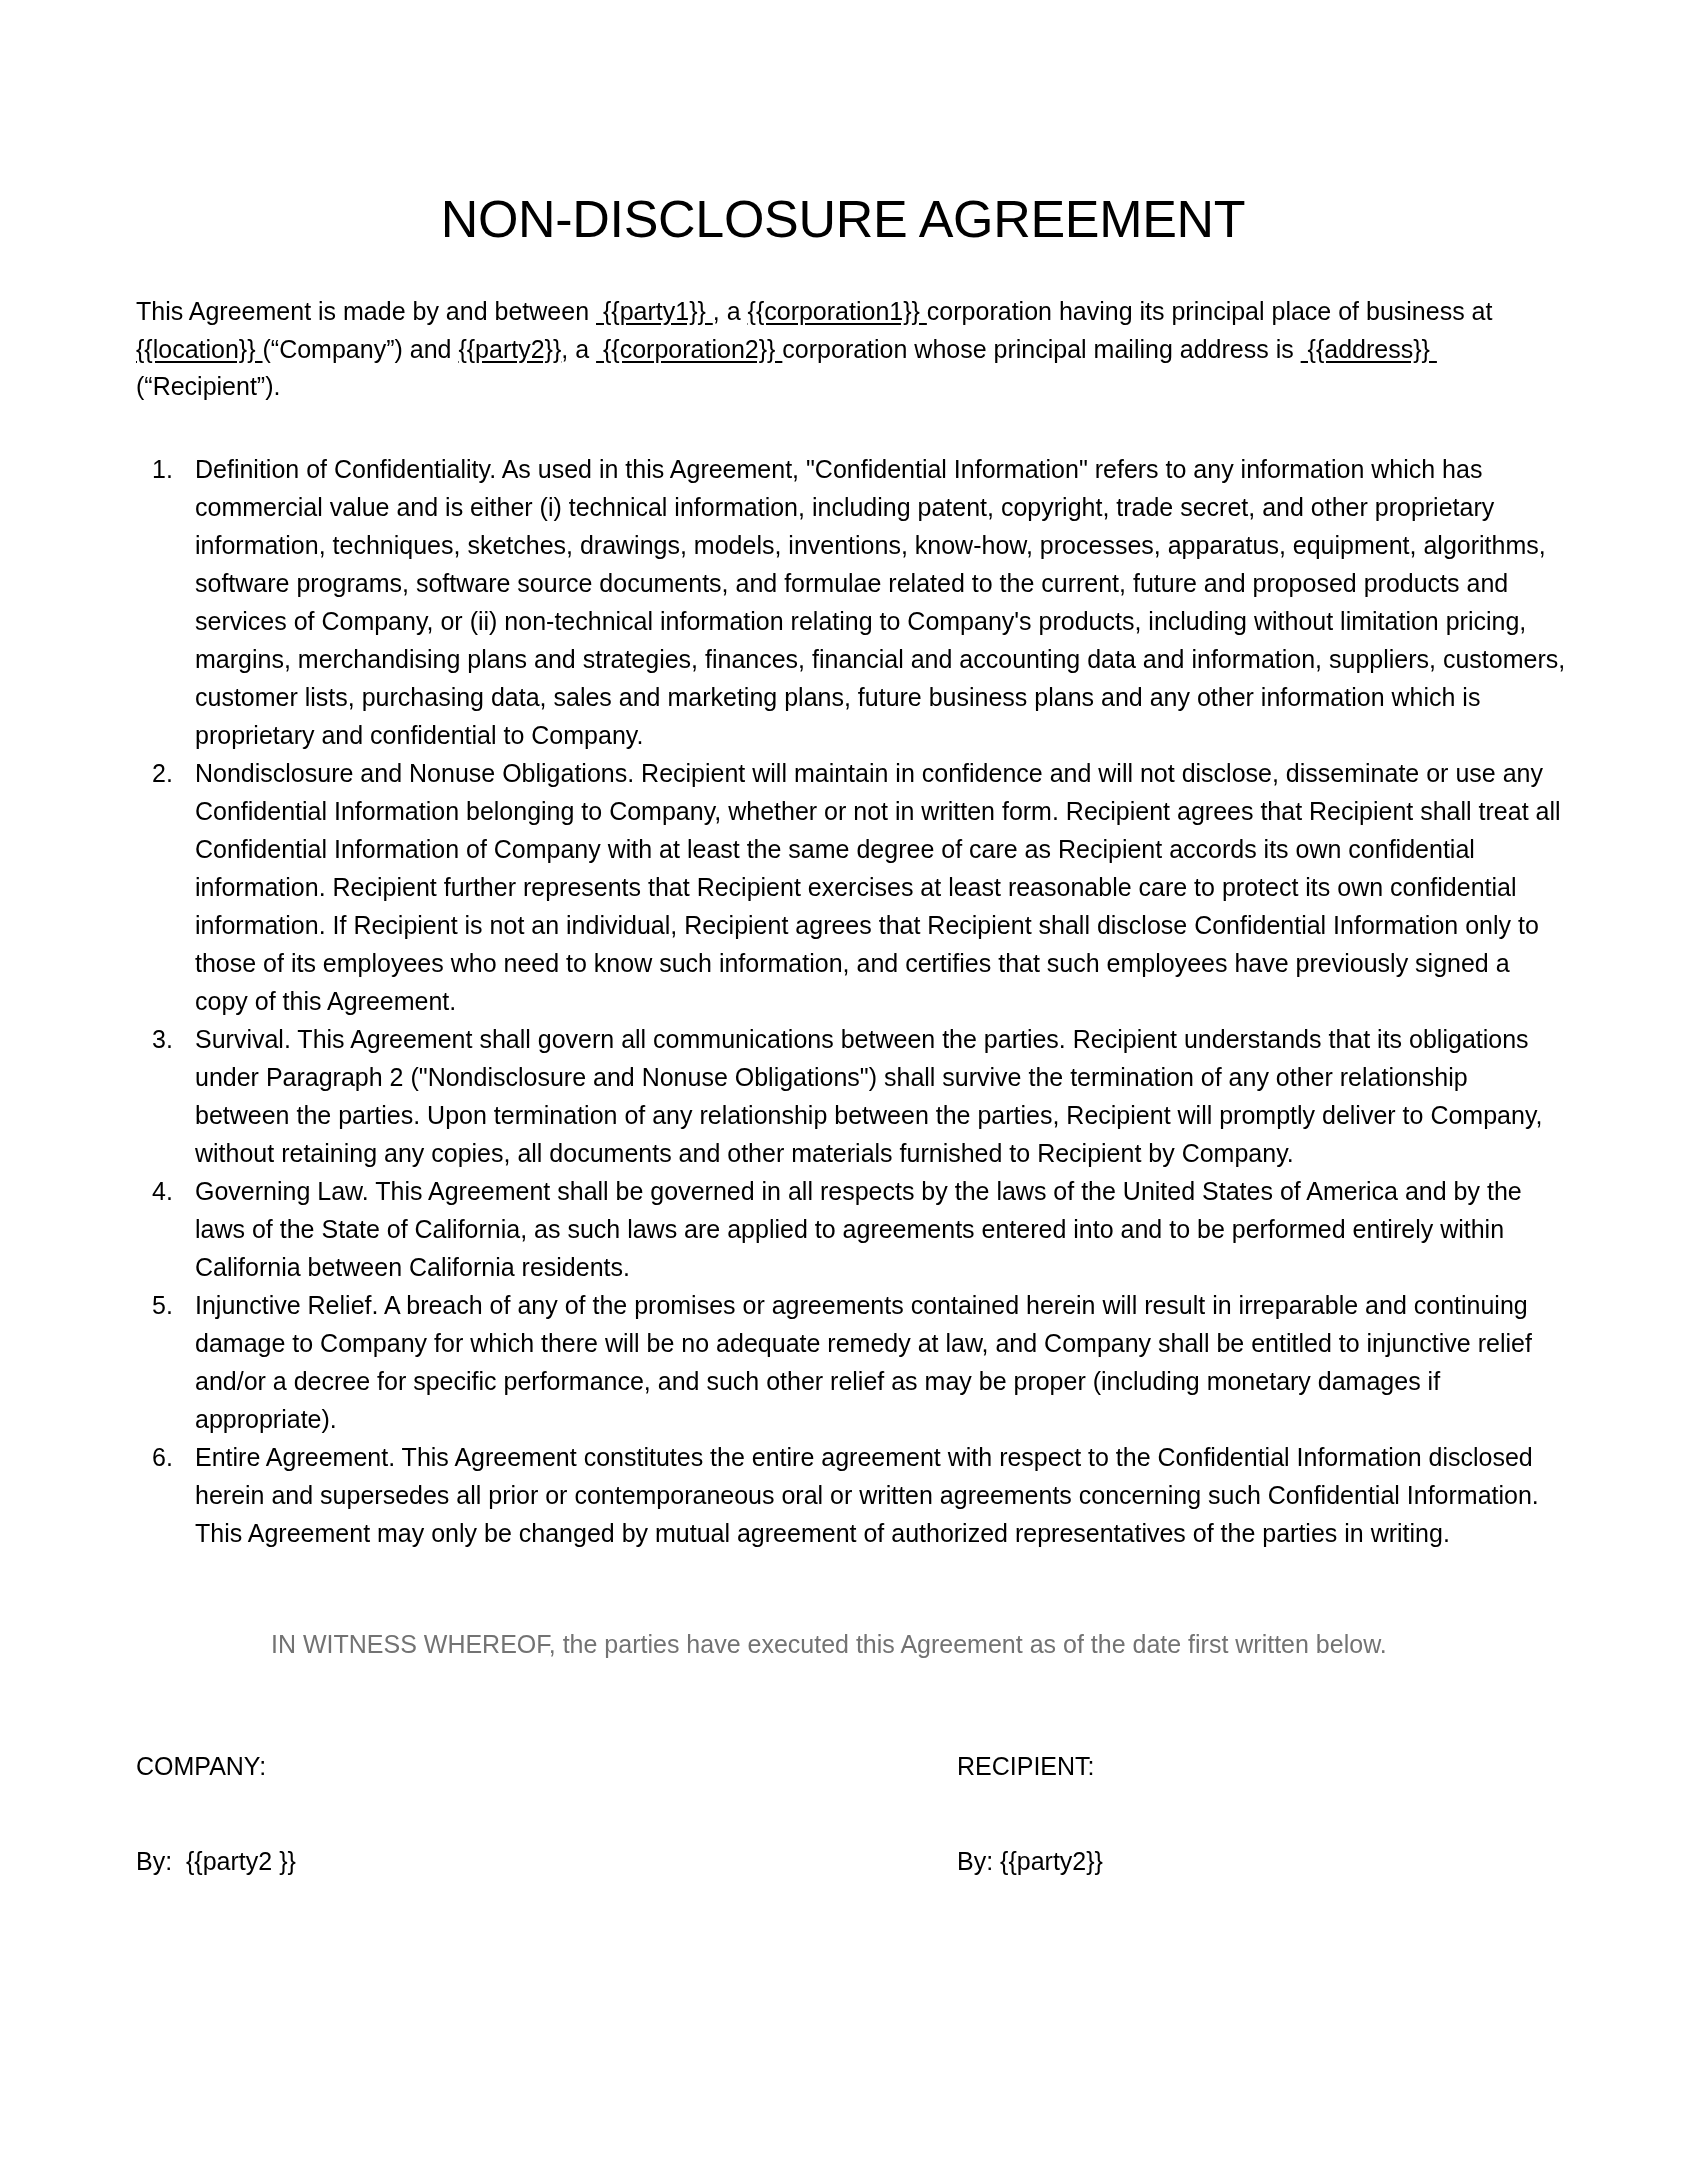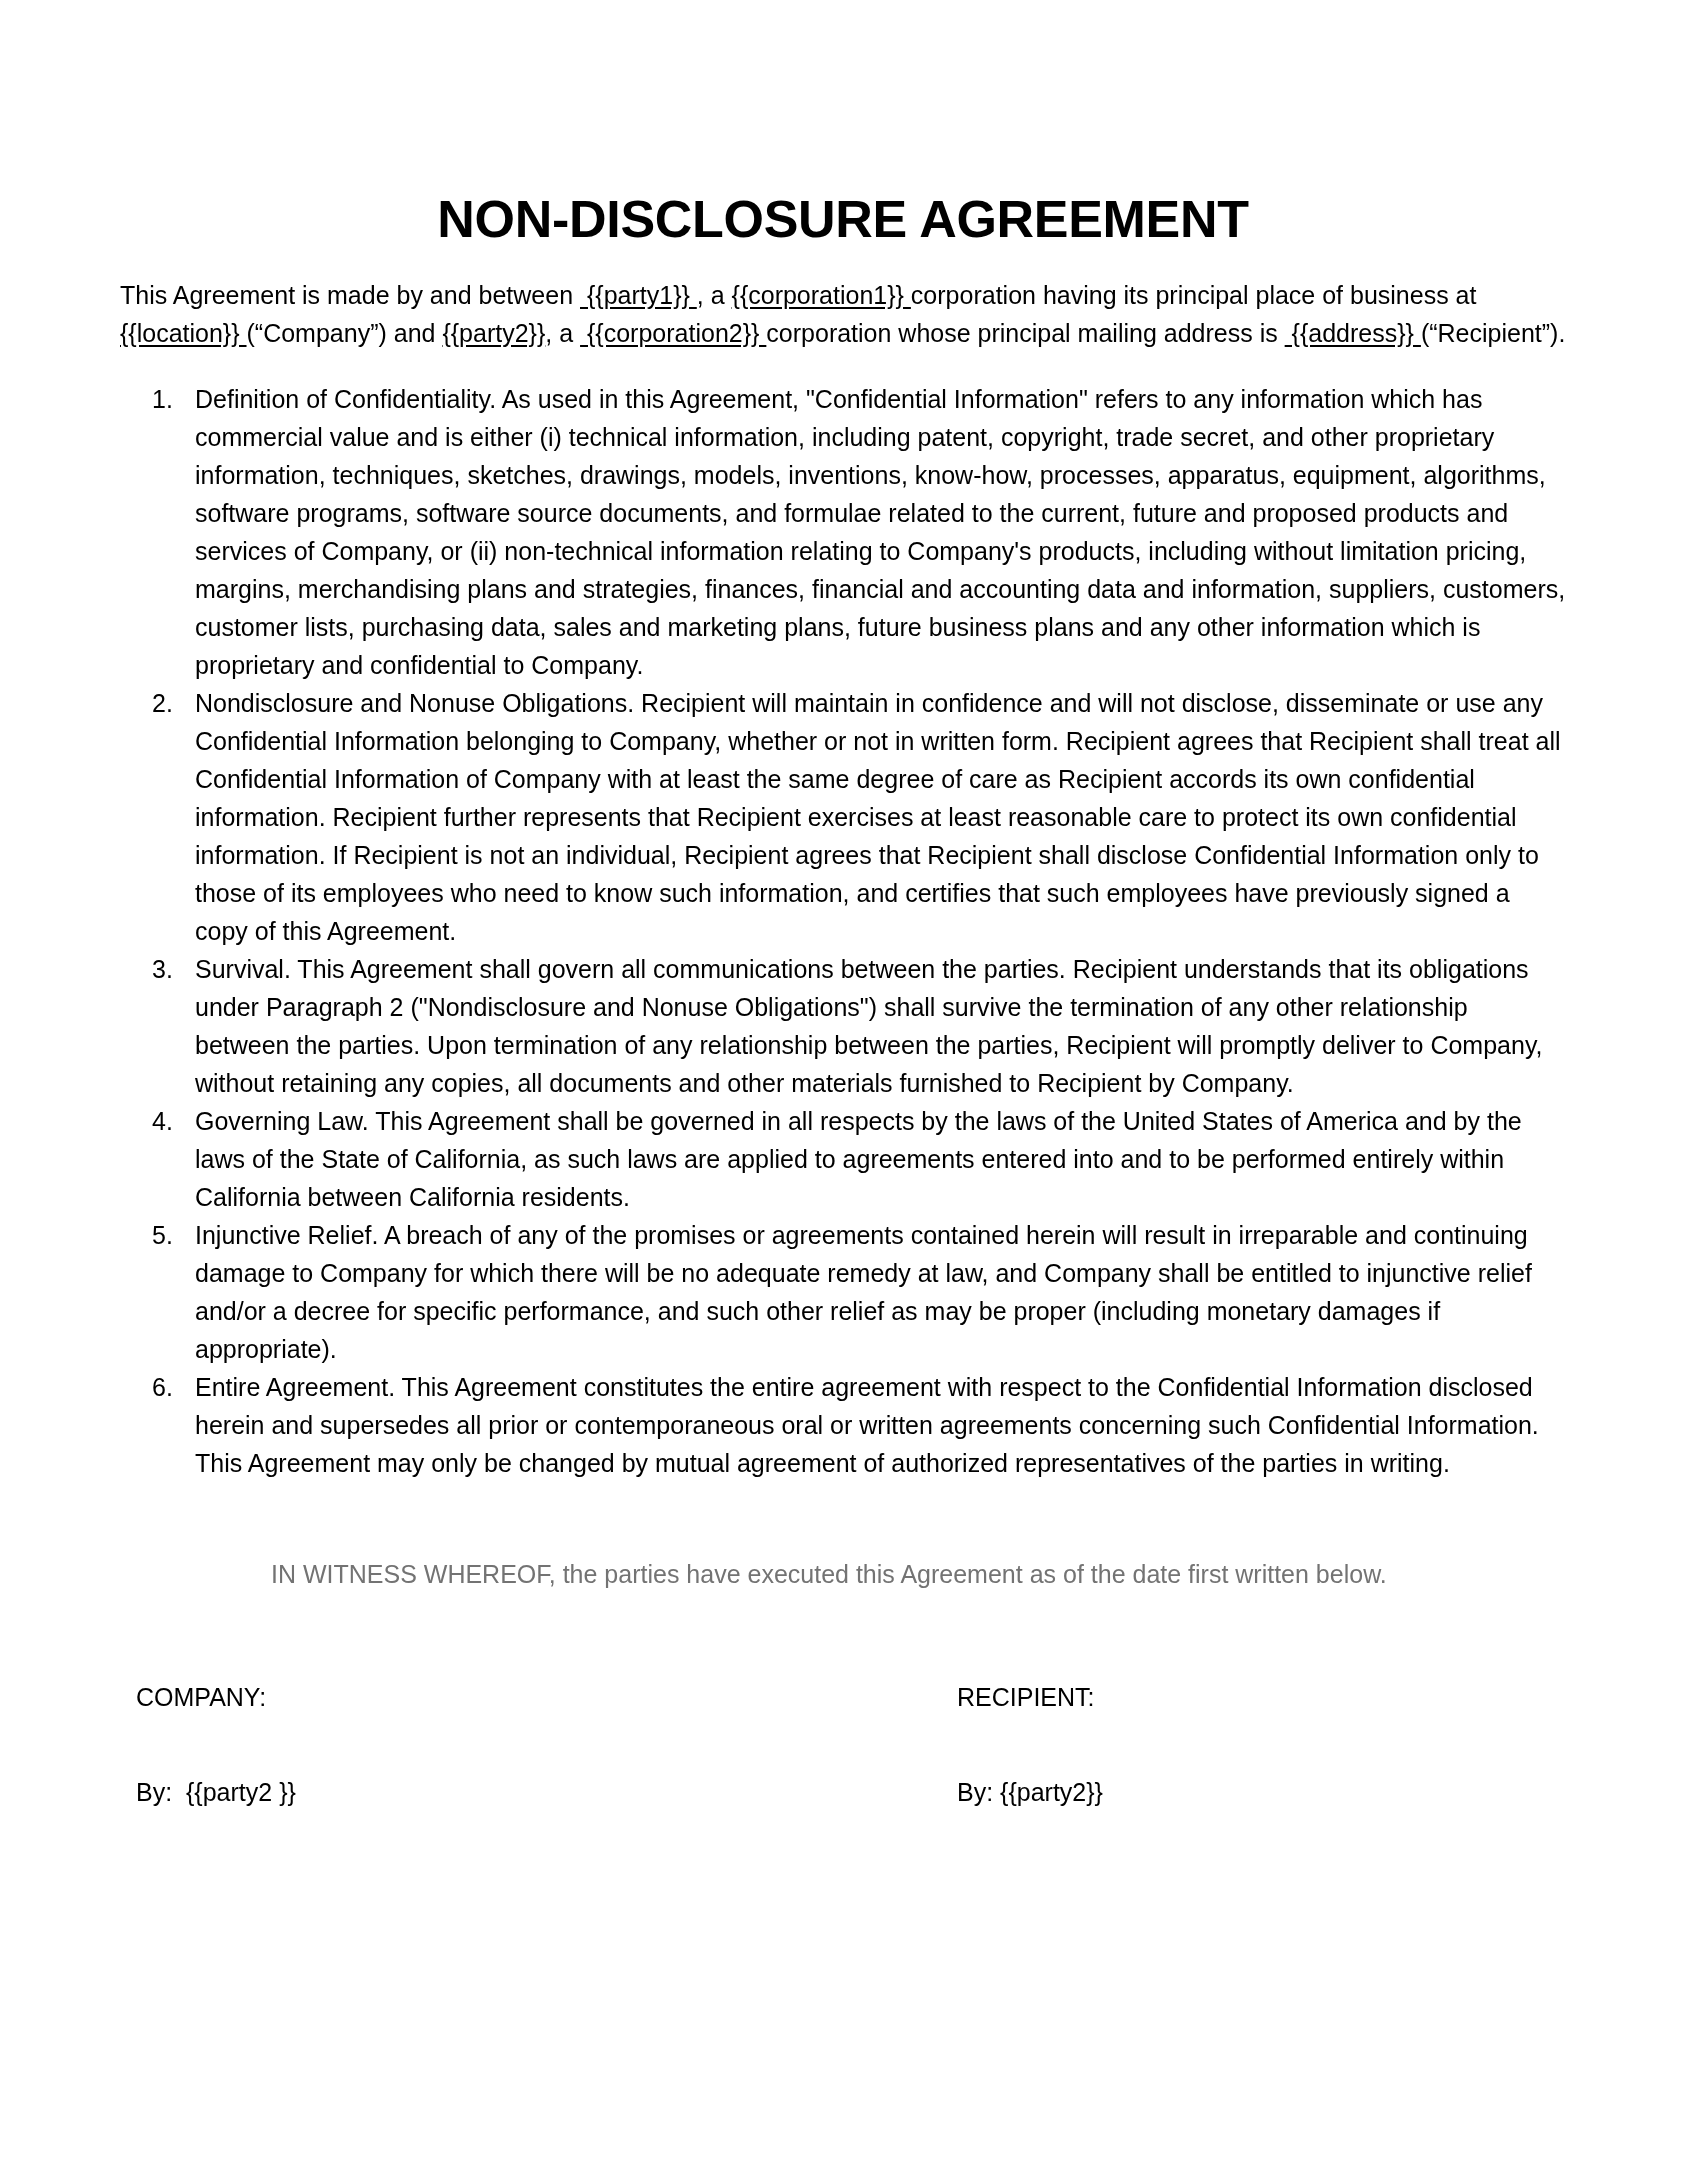--- a/index.html
+++ b/index.html
@@ -23,31 +23,31 @@
   }
   .content {
     position: absolute;
     left: 120px;
     top: 0;
     width: 1446px;
   }
   .doc-title {
     text-align: center;
     font-size: 52px;
-    font-weight: bold;
+    font-weight: normal;
     letter-spacing: -0.3px;
     margin: 0;
     padding-top: 193px;
     line-height: 1.0;
     color: #000000;
   }
   .intro {
     font-size: 25px;
     line-height: 1.5;
-    margin: 0;
+    margin: 16px;
     padding-top: 32px;
     text-align: left;
     white-space: pre-wrap;
     color: #000000;
   }
   .ph {
     text-decoration: underline;
     text-underline-offset: 2.6px;
   }
   ol.clauses {

